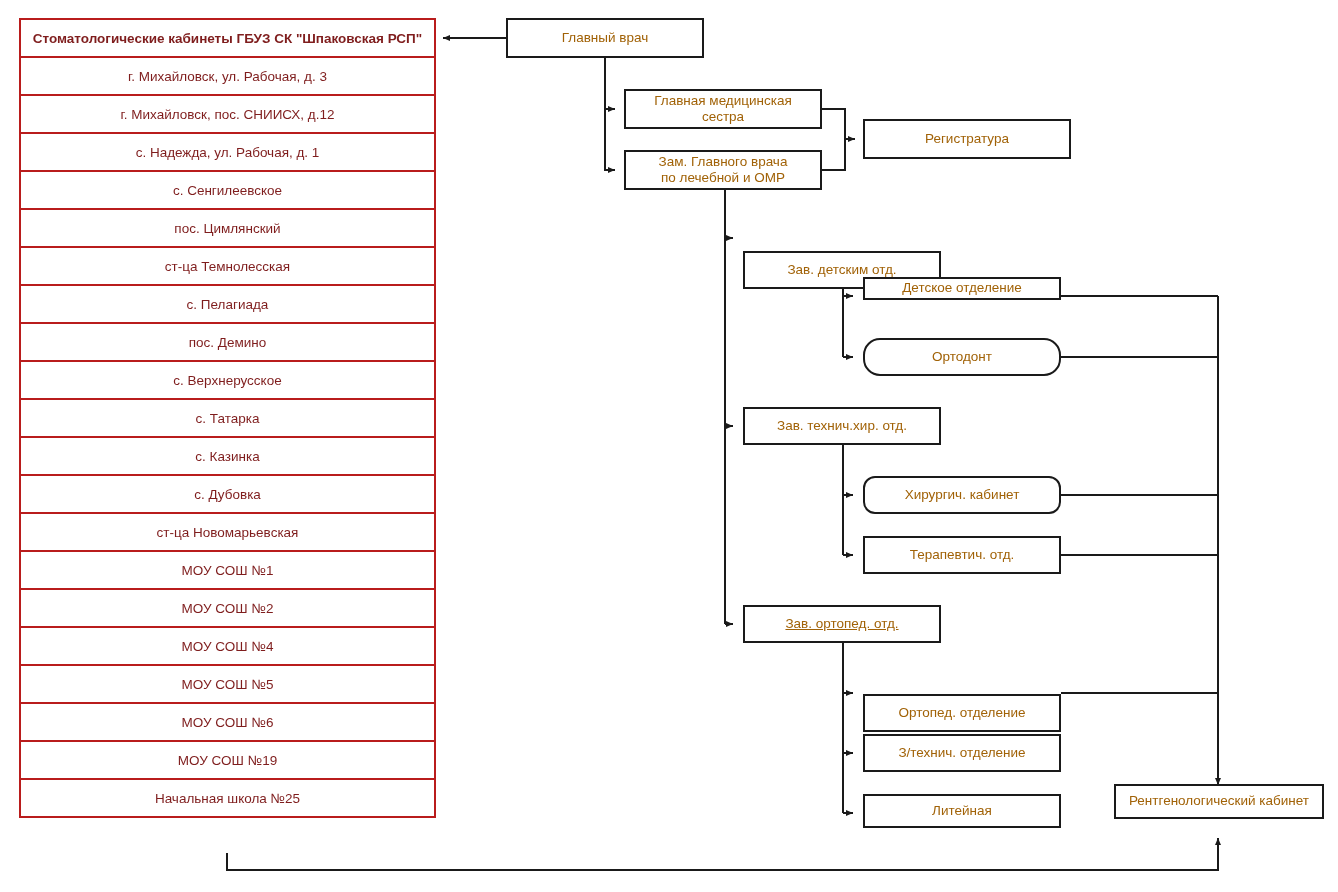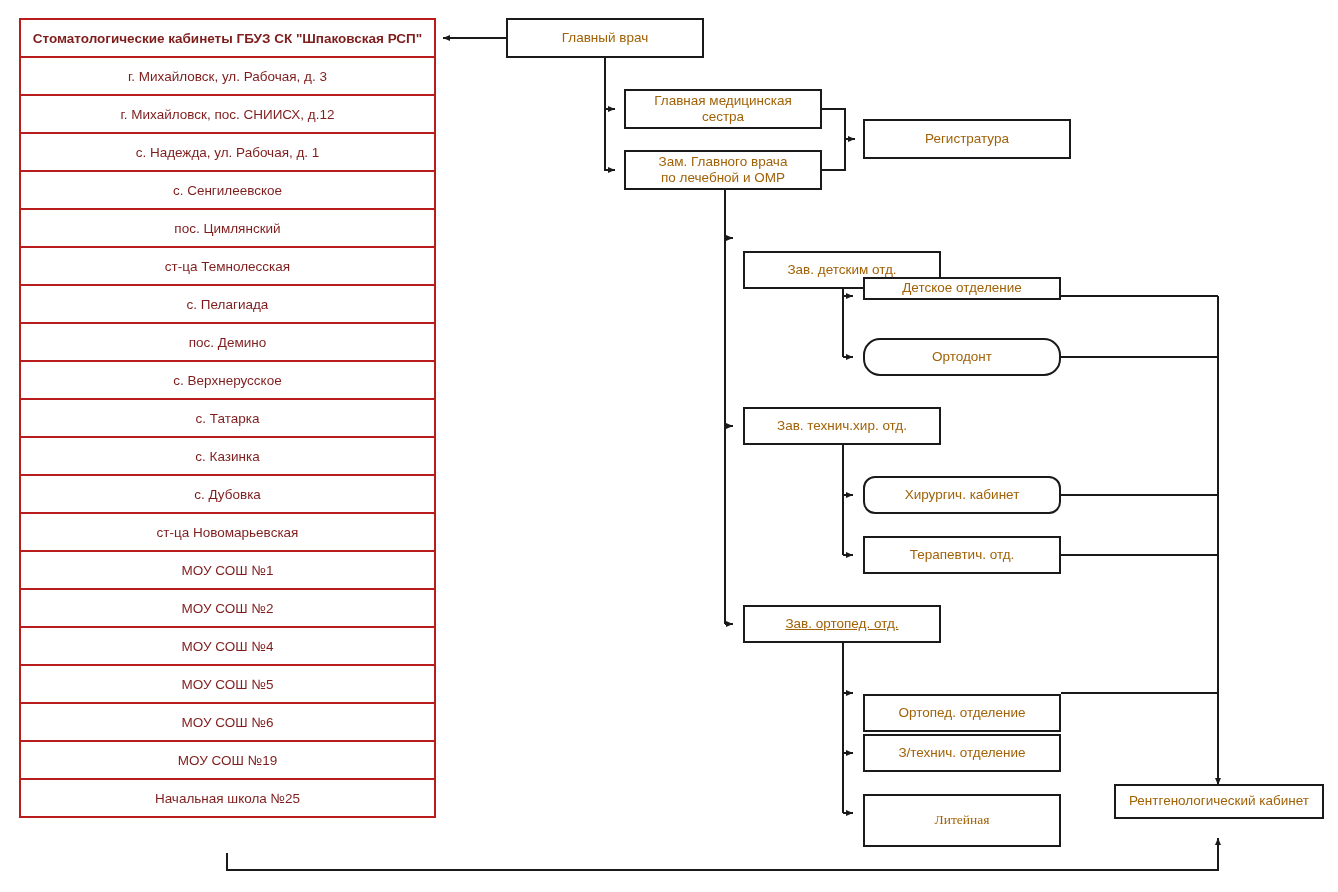--- a/index.html
+++ b/index.html
@@ -177,17 +177,17 @@
   <div class="node" style="left:863px; top:476px; width:198px; height:38px;border-radius:12px;">Хирургич. кабинет</div>
 
   <div class="node" style="left:863px; top:536px; width:198px; height:38px;">Терапевтич. отд.</div>
 
   <div class="node" style="left:743px; top:605px; width:198px; height:38px;text-decoration:underline;">Зав. ортопед. отд.</div>
 
   <div class="node" style="left:863px; top:674px; width:198px; height:38px;margin-top:20px;">Ортопед. отделение</div>
 
   <div class="node" style="left:863px; top:734px; width:198px; height:38px;">З/технич. отделение</div>
 
-  <div class="node" style="left:863px; top:794px; width:198px; height:53px;font-family:Liberation Serif, serif;">Литейная</div>
+  <div class="node" style="left:863px; top:794px; width:198px; height:34px;">Литейная</div>
 
   <div class="node" style="left:1114px; top:784px; width:210px; height:35px;">Рентгенологический кабинет</div>
 
 </div>
 
 </body></html>

